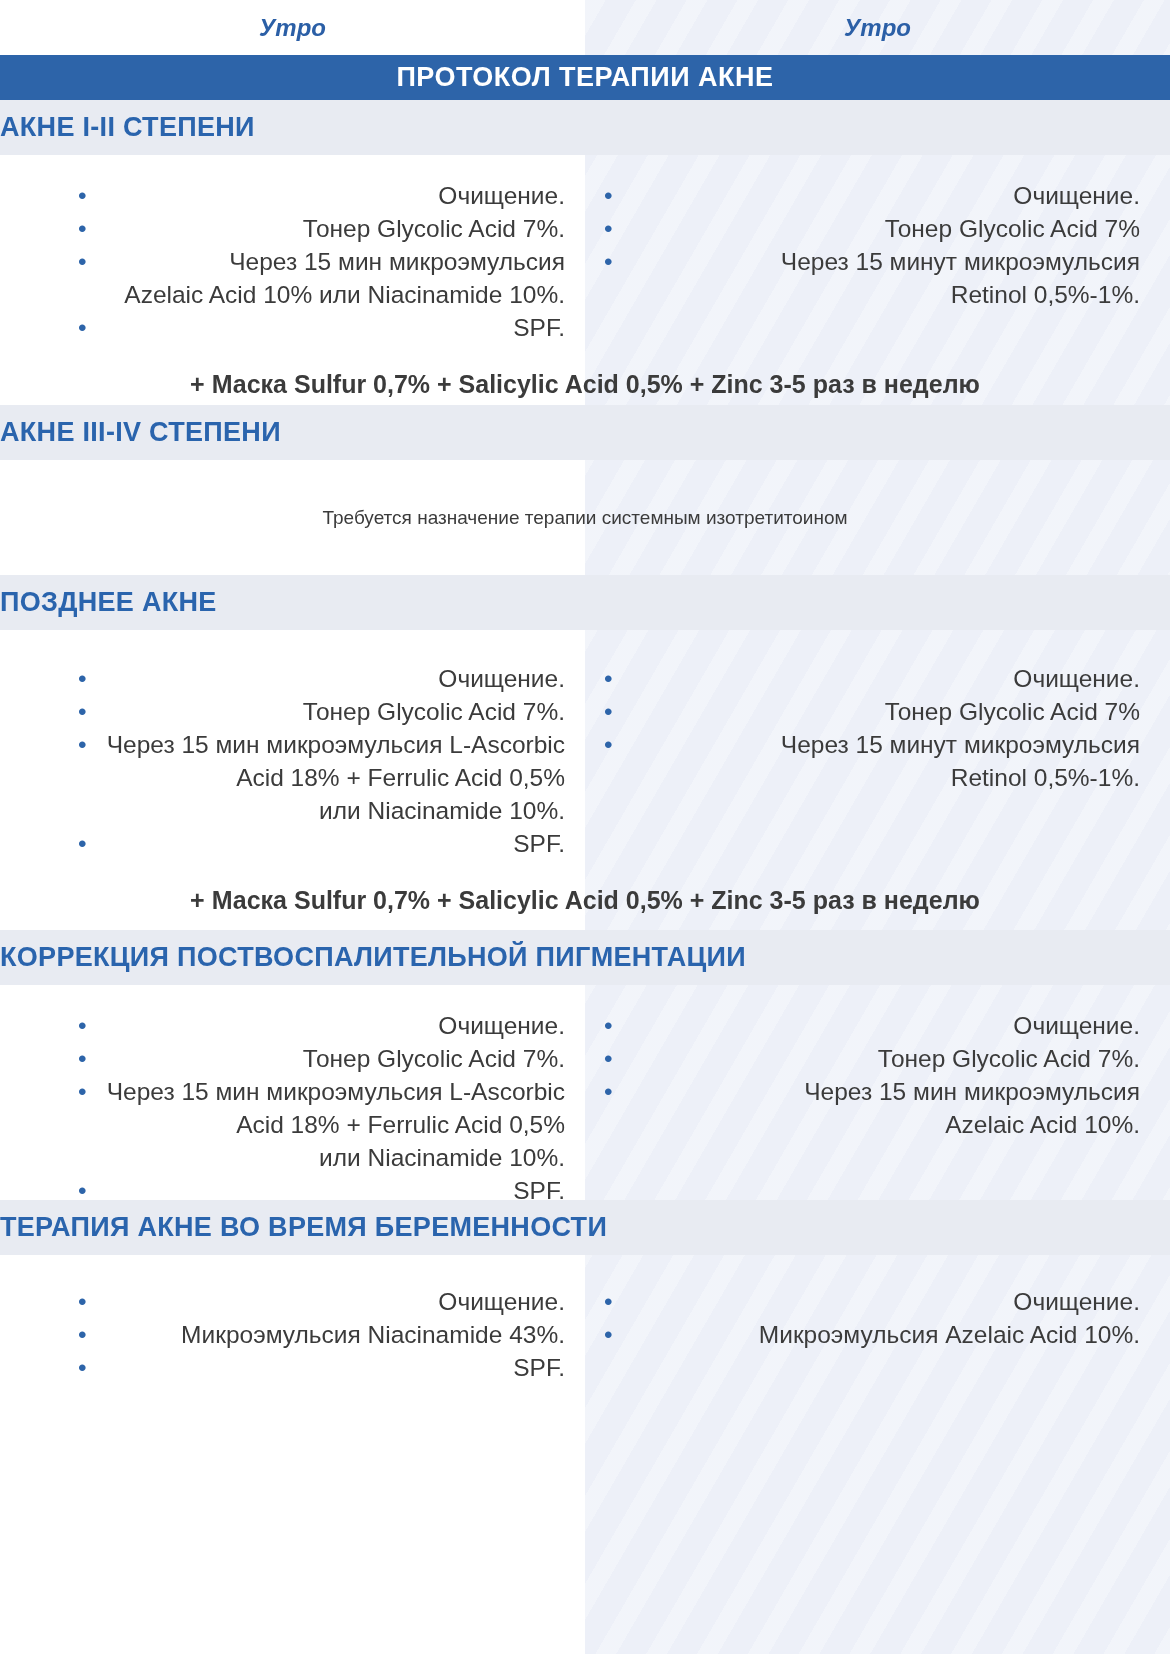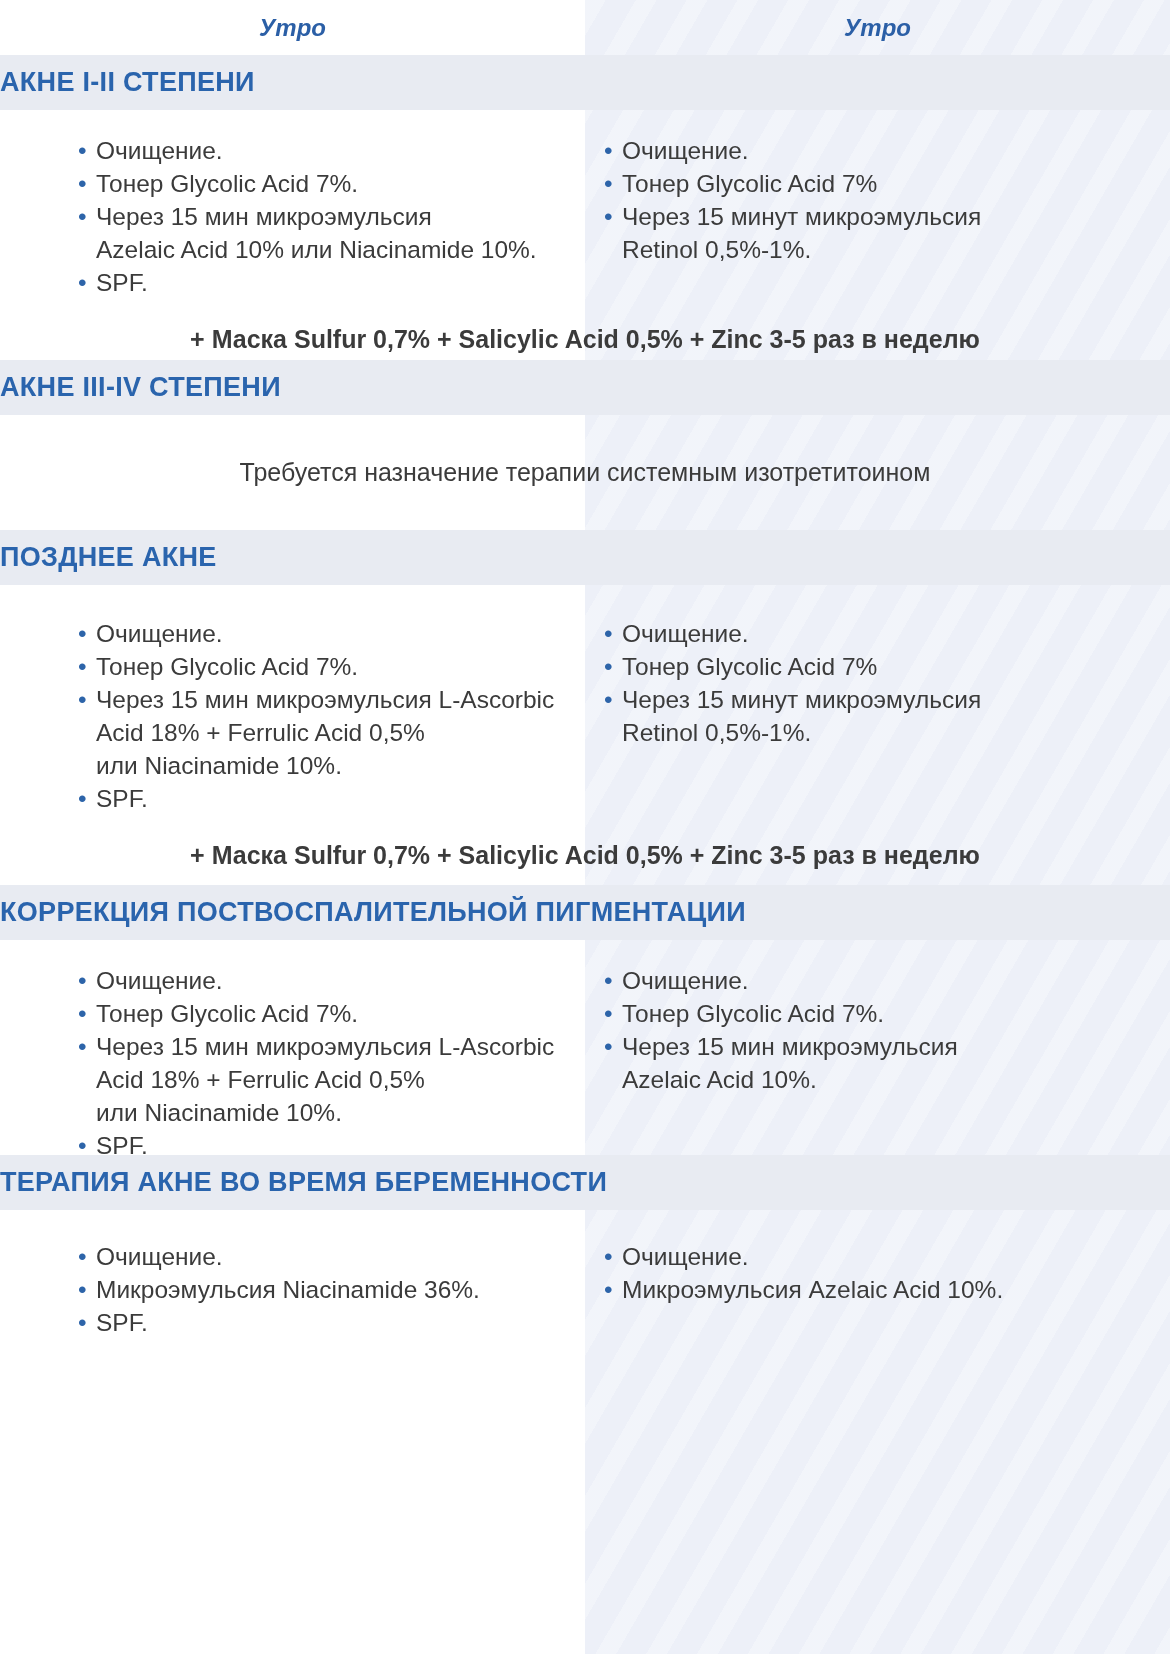--- a/index.html
+++ b/index.html
@@ -43,24 +43,24 @@
   .content{box-sizing:border-box;}
   .c1{height:250px;padding-top:24px;}
   .c2{height:300px;padding-top:32px;}
   .c3{height:215px;padding-top:24px;}
   .c4{flex:1;padding-top:30px;}
 
   .msg-row{
     height:115px;display:flex;align-items:center;justify-content:center;
   }
   .msg-row .msg{
-    font-size:25px;color:#3b3b3b;text-align:left;
-  }
-
-  .cols{display:flex;}
+    font-size:19px;color:#3b3b3b;text-align:left;
+  }
+
+  .cols{display:flex;text-align:right;}
   .col{width:50%;box-sizing:border-box;}
 
   ul.list{
     list-style:none;margin:0;padding:0;
     font-size:24.5px;line-height:33px;color:#3b3b3b;
   }
   ul.list.left{margin-left:78px;margin-right:20px;}
   ul.list.right{margin-left:19px;margin-right:30px;}
   li.bullet-item{
     position:relative;padding-left:18px;
@@ -86,20 +86,23 @@
     <div class="half-right"></div>
   </div>
 
   <div class="layer">
 
     <div class="header-row">
       <div class="header-cell">Утро</div>
       <div class="header-cell">Утро</div>
     </div>
 
+    <div class="banner">
+      <span>ПРОТОКОЛ ТЕРАПИИ АКНЕ</span>
+    </div>
 
     <div class="band">
       <span>АКНЕ I-II СТЕПЕНИ</span>
     </div>
     <div class="content c1">
       <div class="cols">
         <div class="col">
           <ul class="list left">
               <li class="bullet-item">Очищение.</li>
               <li class="bullet-item">Тонер Glycolic Acid 7%.</li>
@@ -181,21 +184,21 @@
     </div>
 
     <div class="band">
       <span>ТЕРАПИЯ АКНЕ ВО ВРЕМЯ БЕРЕМЕННОСТИ</span>
     </div>
     <div class="content c4">
       <div class="cols">
         <div class="col">
           <ul class="list left">
               <li class="bullet-item">Очищение.</li>
-              <li class="bullet-item">Микроэмульсия Niacinamide 36%.</li>
+              <li class="bullet-item">Микроэмульсия Niacinamide 43%.</li>
               <li class="bullet-item">SPF.</li>
             </ul>
         </div>
         <div class="col">
           <ul class="list right">
               <li class="bullet-item">Очищение.</li>
               <li class="bullet-item">Микроэмульсия Azelaic Acid 10%.</li>
             </ul>
         </div>
       </div>

